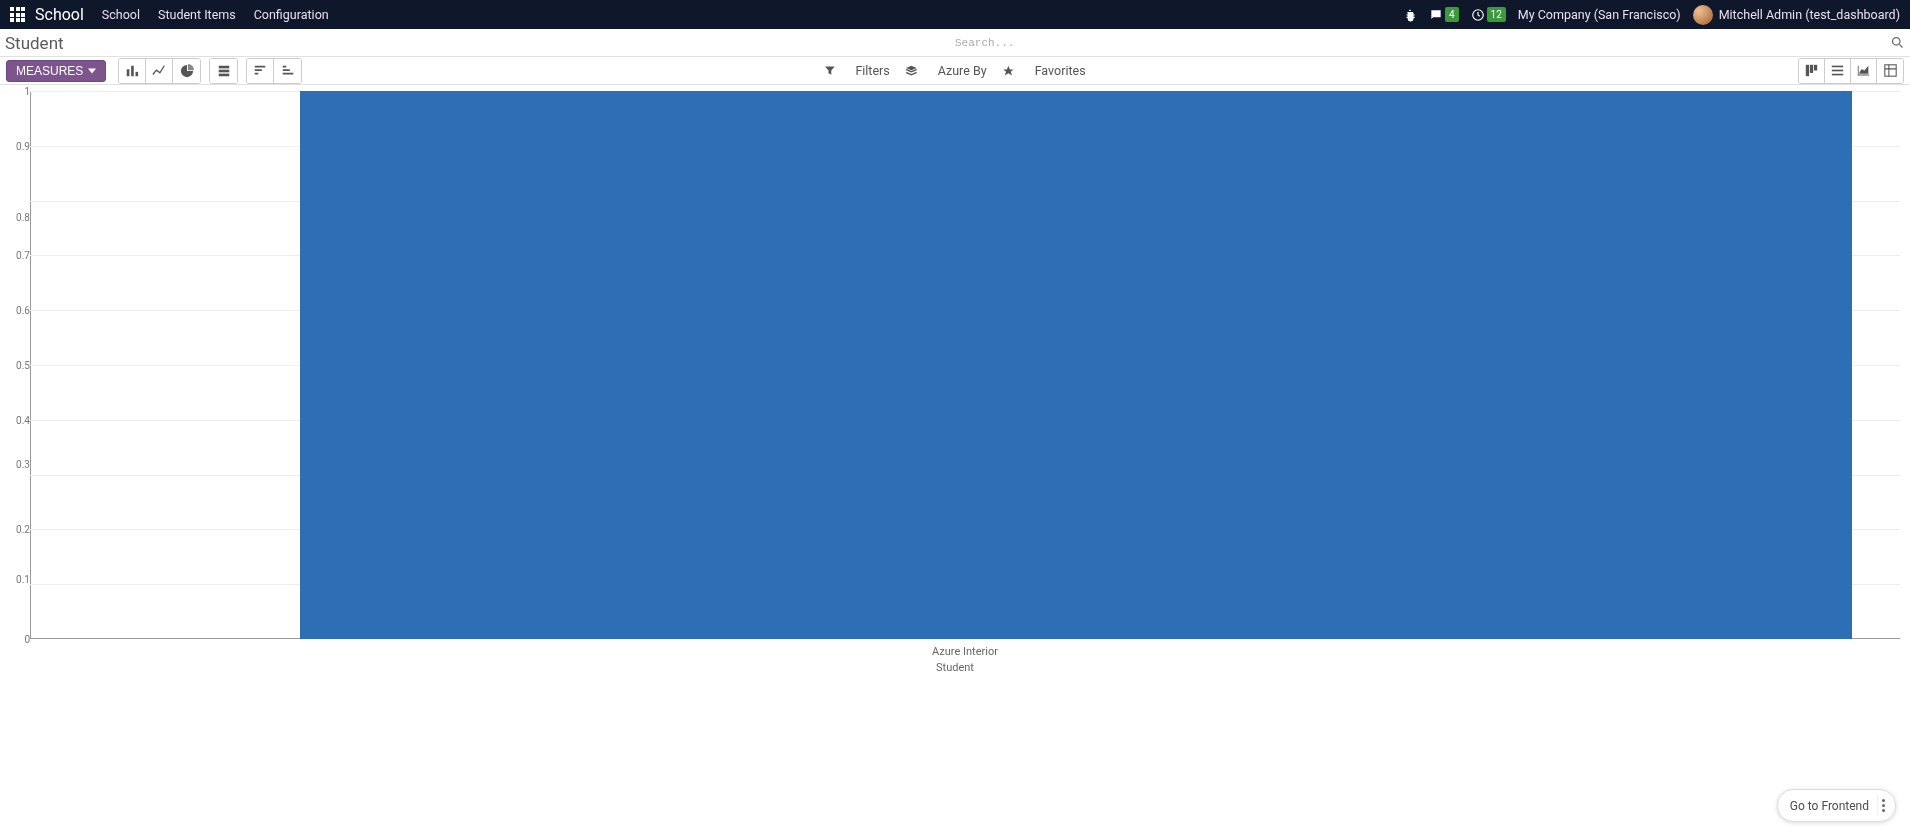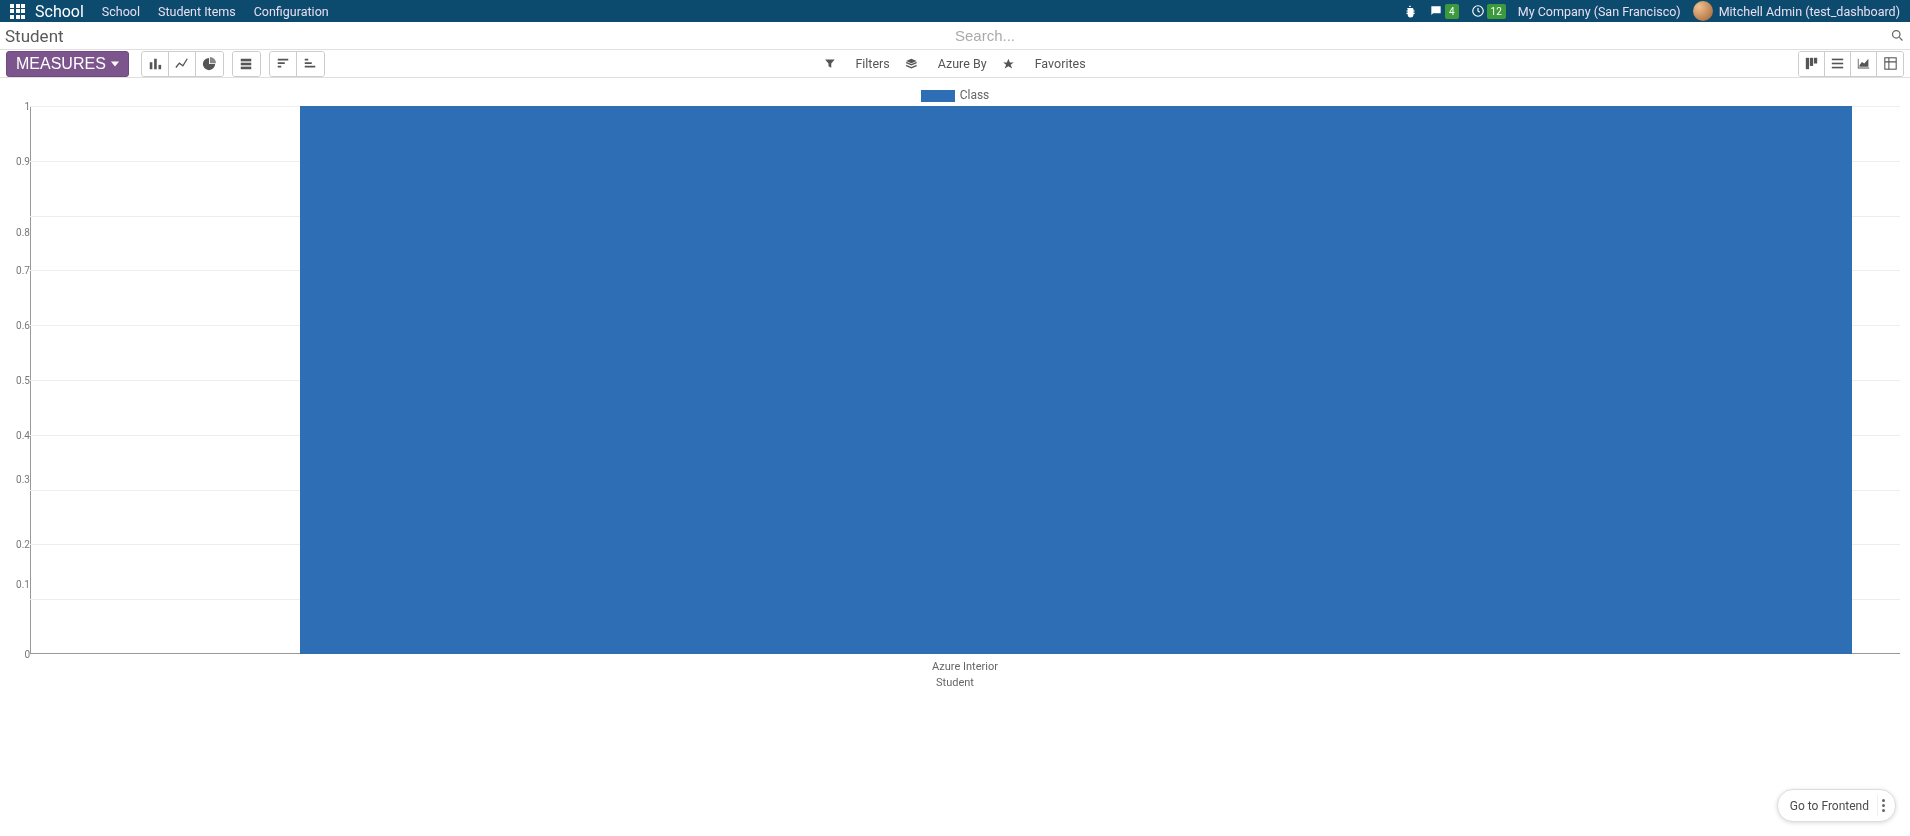--- a/index.html
+++ b/index.html
@@ -1,43 +1,43 @@
 <!DOCTYPE html>
 <html><head>
 <meta charset="utf-8">
 <style>
   * { box-sizing: border-box; margin: 0; padding: 0; }
   body { font-family: -apple-system, BlinkMacSystemFont, "Segoe UI", Roboto, "Helvetica Neue", Arial, sans-serif; font-size: 13px; color: #4c4c4c; background: #fff; overflow: hidden; }
 
   
-  .navbar { background: #0c4a6e; color: #fff; height: 22px; display: flex; align-items: center; justify-content: space-between; padding: 0 10px; }
+  .navbar { background: #0f172a; color: #fff; height: 29px; display: flex; align-items: center; justify-content: space-between; padding: 0 10px; }
   .navbar-left { display: flex; align-items: center; height: 100%; }
   .apps-icon { display: grid; grid-template-columns: repeat(3, 4px); grid-template-rows: repeat(3, 4px); gap: 1.5px; margin-right: 10px; cursor: pointer; }
   .apps-icon span { background: #fff; width: 4px; height: 4px; }
   .brand { font-size: 16px; font-weight: 400; margin-right: 18px; color: #fff; cursor: pointer; }
   .nav-link { color: #e8dff0; font-size: 12.5px; margin-right: 18px; cursor: pointer; }
   .navbar-right { display: flex; align-items: center; gap: 12px; }
   .nr-icon { display: inline-flex; align-items: center; cursor: pointer; position: relative; }
   .badge { background: #3c9a3c; color: #fff; font-size: 10px; padding: 0 4px; border-radius: 2px; margin-left: 2px; line-height: 15px; height: 15px; }
   .company-name { color: #e8dff0; font-size: 12.5px; cursor: pointer; }
   .user-block { display: flex; align-items: center; cursor: pointer; }
   .avatar { width: 20px; height: 20px; border-radius: 50%; background: radial-gradient(circle at 30% 30%, #f0c090, #a06030); margin-right: 6px; }
   .user-name { color: #e8dff0; font-size: 12.5px; text-align: center; }
 
   
   .cp-row1 { display: flex; align-items: center; border-bottom: 1px solid #e0e0e0; height: 28px; padding: 0 5px; }
   .breadcrumb { font-size: 17px; color: #5a5a5a; padding-left: 0px; flex: 0 0 50%; }
   .searchbox { flex: 1; display: flex; align-items: center; }
-  .sb-input { width: 100%; border: none; outline: none; font-size: 15px; color: #404040; }
+  .sb-input { width: 100%; border: none; outline: none; font-size: 11px; color: #404040; font-family: Liberation Mono, monospace; }
   .sb-input::placeholder { color: #aaa; }
   .sb-mag { margin-left: auto; cursor: pointer; }
 
   
   .cp-row2 { display: flex; align-items: center; height: 28px; padding: 5px 6px; border-bottom: 1px solid #e0e0e0; }
-  .measures-btn { background: #7c558d; color: #fff; border: 1px solid #6e4a80; border-radius: 3px; padding: 3px 9px; font-size: 16px; cursor: pointer; display: inline-flex; align-items: center; }
+  .measures-btn { background: #7c558d; color: #fff; border: 1px solid #6e4a80; border-radius: 3px; padding: 3px 9px; font-size: 12px; cursor: pointer; display: inline-flex; align-items: center; }
   .caret-down { margin-left: 5px; }
   .graph-btn-group { display: inline-flex; margin-left: 12px; border: 1px solid #ccc; border-radius: 3px; overflow: hidden; }
   .icon-btn { width: 27px; height: 24px; display: flex; align-items: center; justify-content: center; border-right: 1px solid #ccc; cursor: pointer; background: #fff; }
   .icon-btn:last-child { border-right: none; }
   .search-opts { margin-left: auto; margin-right: auto; display: flex; gap: 16px; position: absolute; left: 50%; transform: translateX(-50%); }
   .search-opt { display: inline-flex; align-items: center; gap: 20px; font-size: 12.5px; color: #555; cursor: pointer; }
   .view-switch { display: inline-flex; border: 1px solid #ccc; border-radius: 3px; overflow: hidden; margin-left: auto; }
   .view-btn { width: 26px; height: 24px; display: flex; align-items: center; justify-content: center; border-right: 1px solid #ccc; cursor: pointer; background: #fff; }
   .view-btn:last-child { border-right: none; }
   .cp-wrap { position: relative; }
@@ -233,27 +233,24 @@
     <div class="view-btn">
       <svg width="13" height="13" viewBox="0 0 16 16" fill="none" stroke="#555" stroke-width="1.3">
           <rect x="1" y="1" width="14" height="14"></rect>
           <path d="M1 6h14M6 1v14"></path>
         </svg>
     </div>
   </div>
 </div>
 
 <div class="chart-wrap">
-  <div class="legend">
-    <span class="legend-swatch"></span><span>Class</span>
-  </div>
   <div class="plot" id="plot">
     <div class="y-axis" id="y-axis">
         <div class="y-tick" style="top: 548px;">0</div>
-        <div class="y-tick" style="top: 478px;">0.1</div>
+        <div class="y-tick" style="top: 488px;">0.1</div>
         <div class="y-tick" style="top: 438.4px;">0.2</div>
         <div class="y-tick" style="top: 373px; margin-left: 16px;">0.3</div>
         <div class="y-tick" style="top: 328.8px;">0.4</div>
         <div class="y-tick" style="top: 274px;">0.5</div>
         <div class="y-tick" style="top: 219.2px;">0.6</div>
         <div class="y-tick" style="top: 164.4px;">0.7</div>
         <div class="y-tick" style="top: 126px;">0.8</div>
         <div class="y-tick" style="top: 54.8px;">0.9</div>
         <div class="y-tick" style="top: 0px;">1</div>
       </div>

